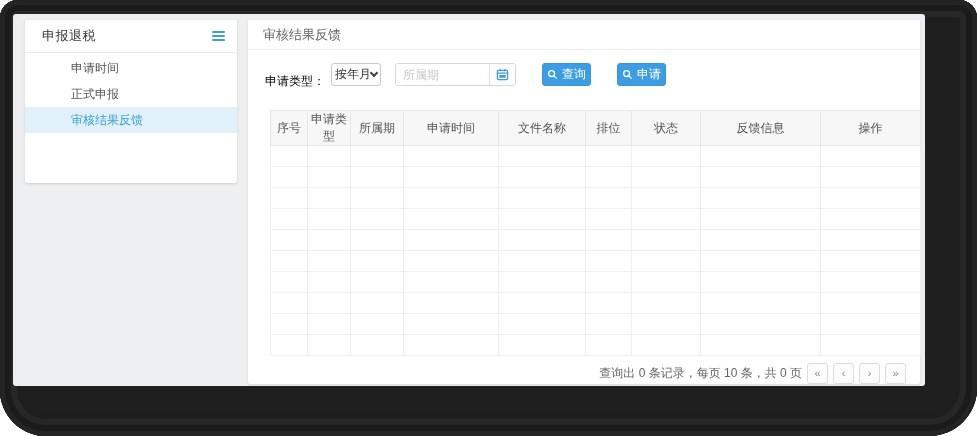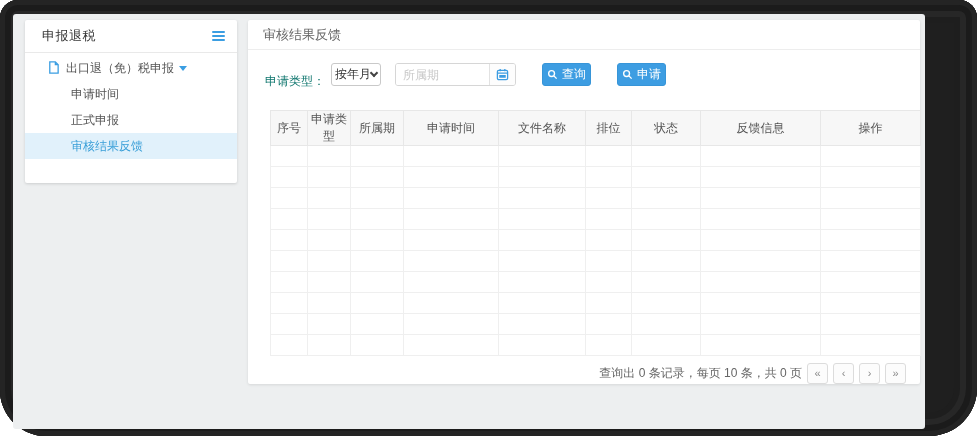--- a/index.html
+++ b/index.html
@@ -6,21 +6,21 @@
   html,body { width:977px; height:436px; background:#ffffff; overflow:hidden;
     font-family:"Liberation Sans","DejaVu Sans",sans-serif; }
 
   
   .stage { position:absolute; left:0; top:0; width:977px; height:436px;
     background:#1f1f1f; border-radius:18px 18px 48px 46px;
     box-shadow: inset 0 0 0 5px #242424, inset 0 0 0 11px #1b1b1b,
                 inset 0 0 0 17px #272727, inset 0 0 0 23px #1e1e1e; }
 
   
-  .screen { position:absolute; left:13px; top:14px; width:912px; height:415px;
+  .screen { position:absolute; left:13px; top:14px; width:912px; height:372px;
     background:#edeff0; border-radius:3px; overflow:hidden;padding-left:19px; }
 
   
   .sidebar-card { position:absolute; left:12px; top:6px; width:212px; height:163px;
     background:#ffffff; border-radius:2px; box-shadow:0 1px 3px rgba(0,0,0,0.14); }
   .sidebar-header { height:33px; display:flex; align-items:center;
     justify-content:space-between; padding:0 12px 0 17px; border-bottom:1px solid #e9e9e9; }
   .sidebar-title { font-size:13px; color:#333; letter-spacing:0.5px; }
   .hamburger { display:inline-flex; flex-direction:column; gap:2px; cursor:pointer; }
   .hamburger i { display:block; width:13px; height:2px; background:#3b9ee2; border-radius:1px; }
@@ -38,21 +38,21 @@
 
   
   .main-card { position:absolute; left:235px; top:6px; width:672px; height:364px;
     background:#ffffff; border-radius:2px; box-shadow:0 1px 3px rgba(0,0,0,0.10); }
   .main-header { height:30px; display:flex; align-items:center; padding:0 15px;
     border-bottom:1px solid #ededed; }
   .main-title { font-size:13px; color:#666; }
 
   
   .filter-row { display:flex; align-items:center; padding:13px 15px 0 17px; height:36px; }
-  .filter-label { font-size:12px; color:#0f766e; margin-right:6px; white-space:nowrap;margin-top:13px; }
+  .filter-label { font-size:12px; color:#000000; margin-right:6px; white-space:nowrap;margin-top:13px; }
   .select-box { width:50px; height:23px; border:1px solid #c9c9c9; border-radius:3px;
     background:#fff; display:flex; align-items:center; justify-content:center;
     font-size:12px; color:#333; cursor:pointer; }
   .chev { display:inline-block; width:6px; height:6px; border-right:2px solid #444;
     border-bottom:2px solid #444; transform:rotate(45deg); margin-top:-3px; }
   .input-group { display:flex; margin-left:14px; height:23px; width:121px;
     border:1px solid #d6d6d6; border-radius:3px; background:#fff; overflow:hidden; }
   .input-group input { flex:1; border:none; outline:none; padding:0 7px; font-size:12px;
     color:#333; min-width:0; font-family:inherit; }
   .input-group input::placeholder { color:#c8c8c8; }
@@ -86,30 +86,20 @@
     <aside class="sidebar-card">
       <div class="sidebar-header">
         <span class="sidebar-title">申报退税</span>
         <span class="hamburger">
             <i></i>
             <i></i>
             <i></i>
           </span>
       </div>
       <nav class="nav">
-        <div class="nav-item lvl1">
-          <span class="doc-icon">
-            <svg width="13" height="13" viewBox="0 0 14 14">
-                <path d="M3 1 h6 l3 3 v9 h-9 z" fill="none" stroke="#3b9ee2" stroke-width="1.4"></path>
-                <path d="M9 1 v3 h3" fill="none" stroke="#3b9ee2" stroke-width="1.4"></path>
-              </svg>
-          </span>
-          <span>出口退（免）税申报</span>
-          <span class="caret-down"></span>
-        </div>
         <div class="nav-item lvl3">
           <span>申请时间</span>
         </div>
         <div class="nav-item lvl3">
           <span>正式申报</span>
         </div>
         <div class="nav-item lvl3 active">
           <span>审核结果反馈</span>
         </div>
       </nav>

